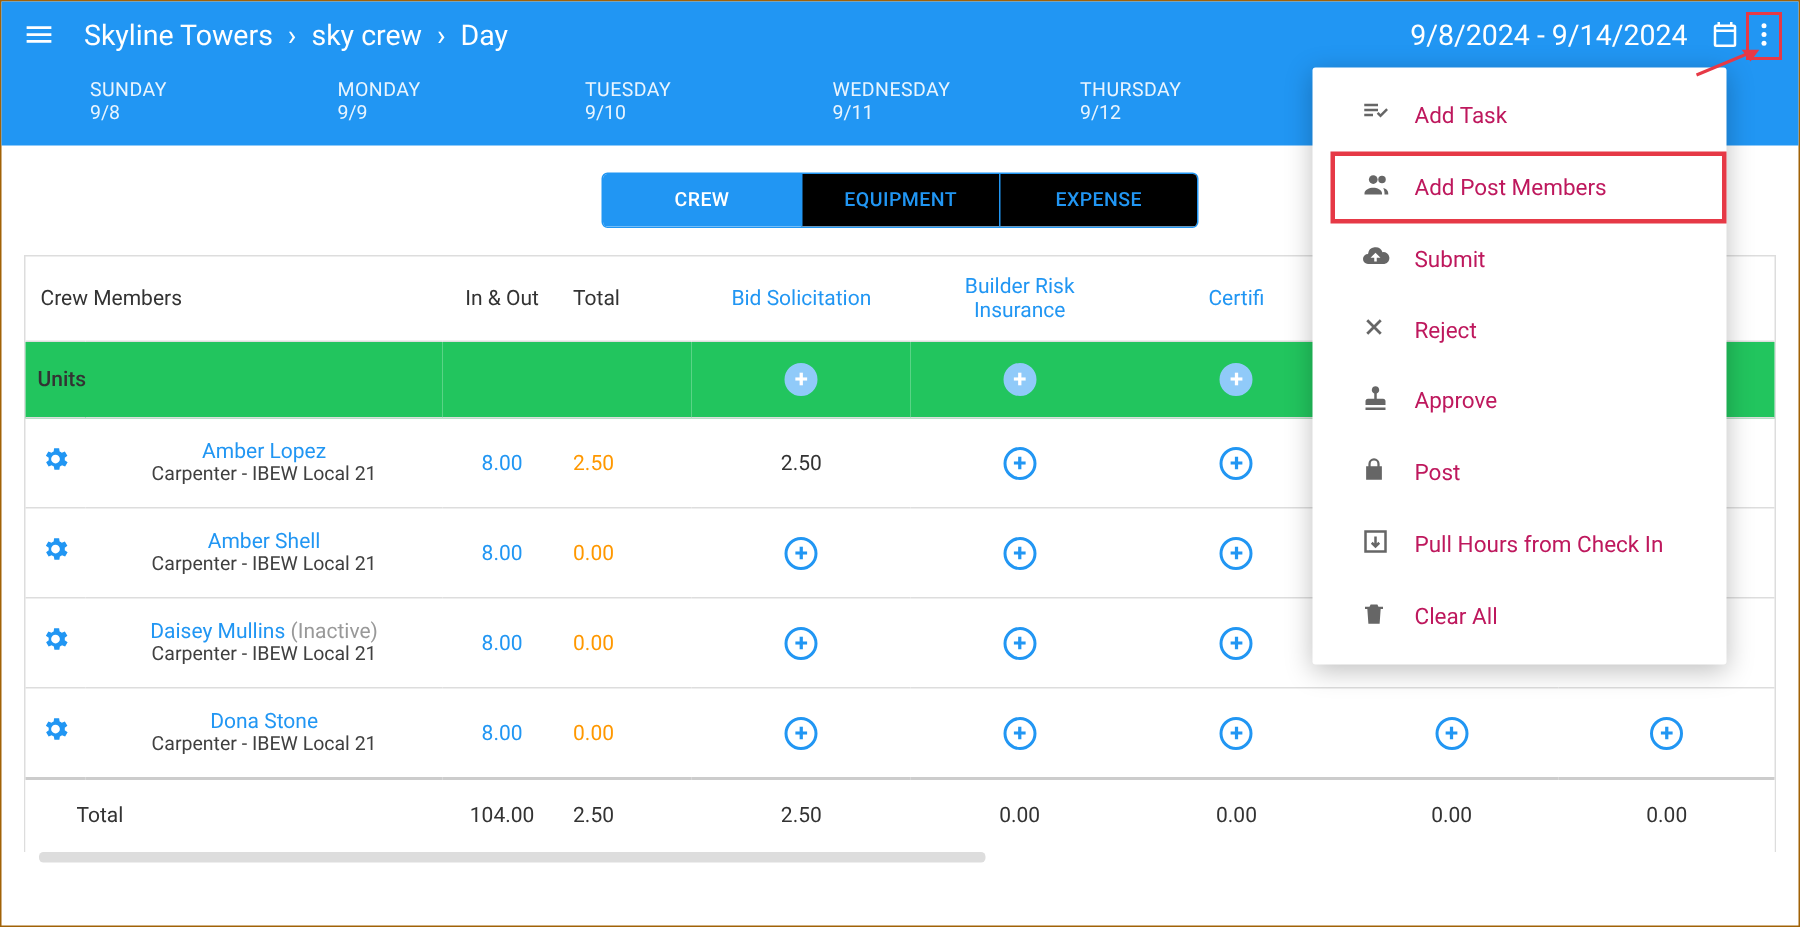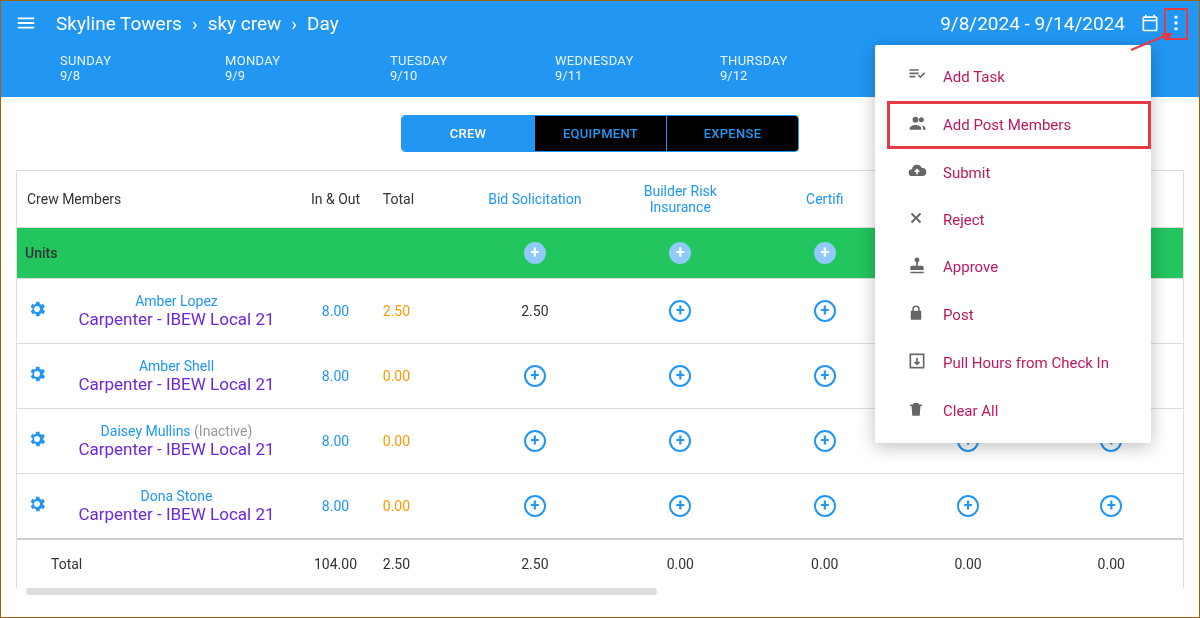--- a/index.html
+++ b/index.html
@@ -46,21 +46,21 @@
   .col-io { width:80px; }
   .col-tot { width:90px; }
   .col-cost { width:150px; }
   
   .units-row td { background:#22c55e; padding:14px 8px; border-bottom:1px solid #ddd; font-weight:500; text-align:left; }
   .units-row td.center { text-align:center; }
   
   .crew-row td { padding:14px 8px; border-bottom:1px solid #ddd; vertical-align:middle; }
   .crew-name { color:#2196f3; text-align:left; }
   .crew-name a { color:#2196f3; text-decoration:none; }
-  .crew-sub { color:#6d28d9; font-size:17px; }
+  .crew-sub { color:#404040; font-size:13px; }
   .crew-inactive { color:#999; }
   .num-blue { color:#2196f3; font-weight:500; }
   .num-orange { color:#ff9800; font-weight:600; }
   
   .total-row td { padding:16px 8px; background:#fff; border-top:2px solid #ccc; }
   .total-row .lbl { text-align:left; padding-left:34px; }
   
   .scroll-track { height:10px; background:transparent; margin:0 15px; display:flex; }
   .scroll-thumb { width:54%; height:7px; background:#ddd; border-radius:3px; margin-left:10px; }
   

